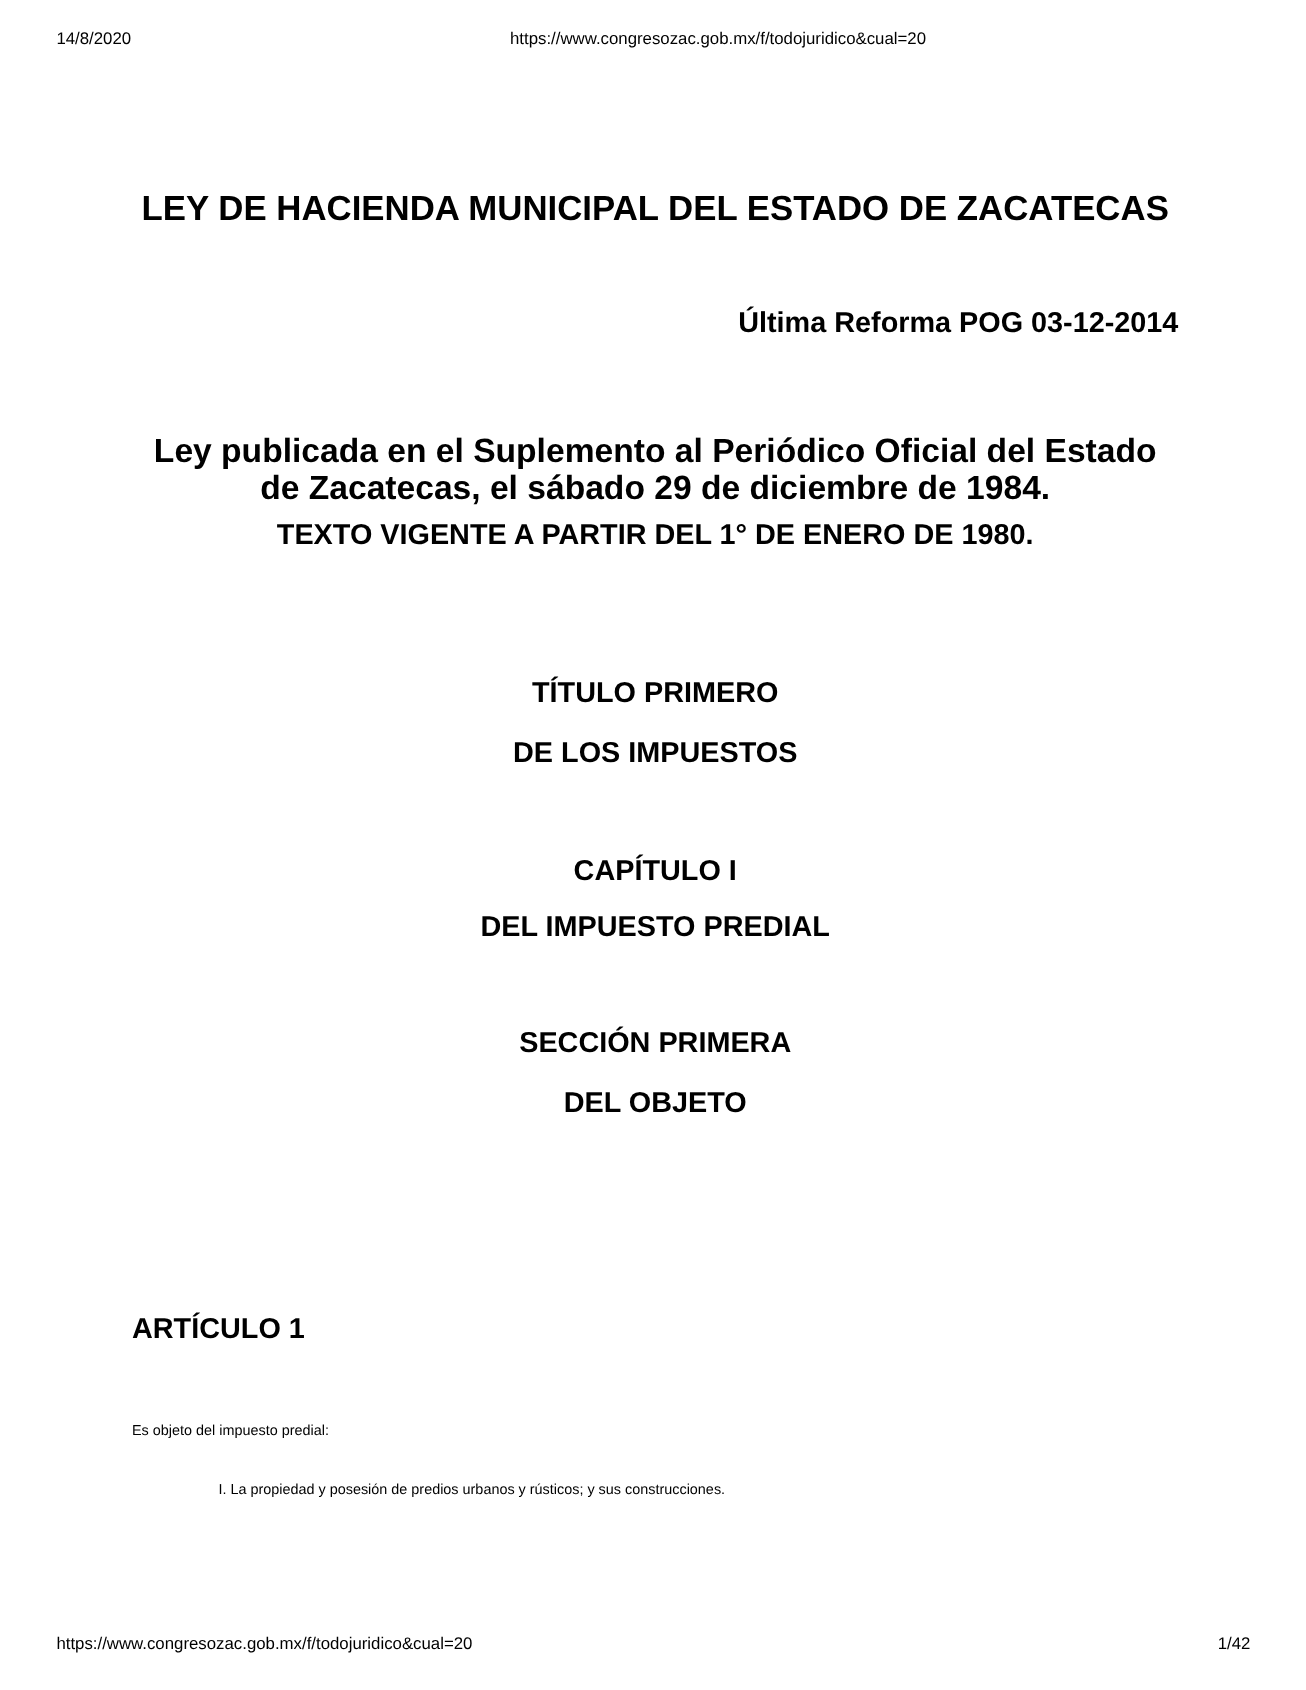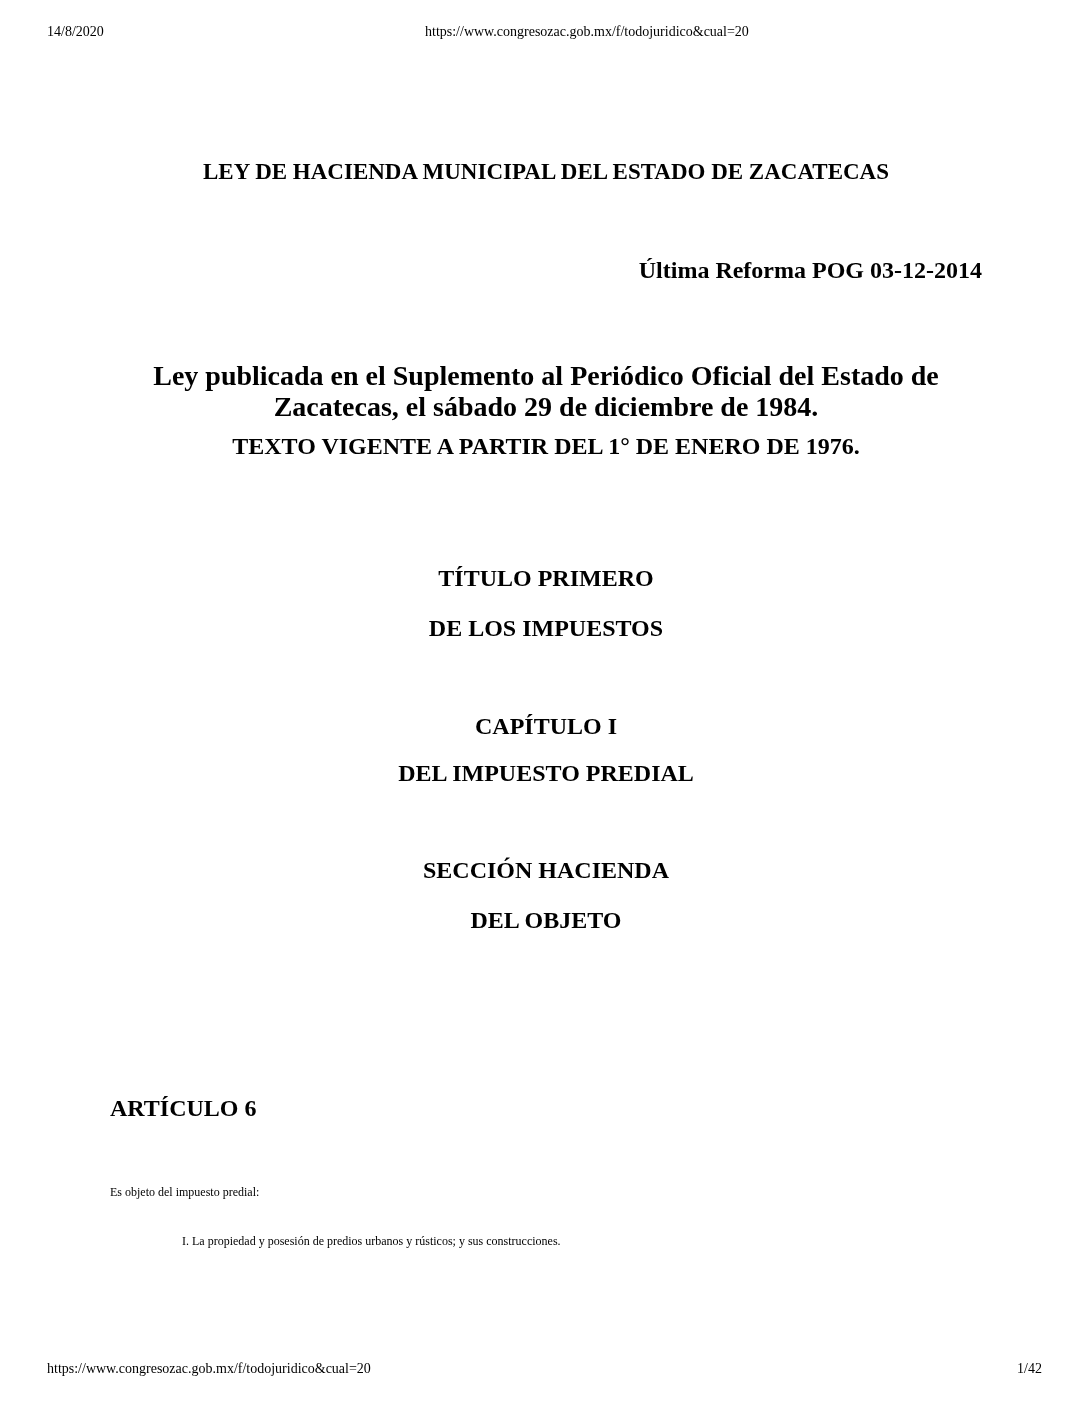--- a/index.html
+++ b/index.html
@@ -14,39 +14,38 @@
     font-family: "Liberation Sans", sans-serif;
     color: #000000;
     overflow: hidden;
   }
   .page {
     position: absolute;
     left: 0; top: 0;
     width: 1088px;
     height: 1408px;
     background: #ffffff;
-    font-family: Liberation Serif, serif;
   }
   .abs { position: absolute; }
   
   .print-meta {
     font-size: 14px;
     line-height: 1;
     white-space: nowrap;
     color: #000000;
   }
   
   .col {
     left: 110px;
     width: 872px;
   }
   .center { text-align: center; }
   .right  { text-align: right; }
   .doc-title {
-    font-size: 23px;
+    font-size: 29px;
     font-weight: 700;
     line-height: 1;
   }
   .h-bold {
     font-size: 24px;
     font-weight: 700;
     line-height: 1;
     white-space: nowrap;
   }
   .para-bold {
@@ -68,32 +67,32 @@
 
   <div class="abs print-meta" style="left:47px; top:25px;">14/8/2020</div>
   <div class="abs print-meta" style="left:425px; top:25px;">https://www.congresozac.gob.mx/f/todojuridico&amp;cual=20</div>
 
   <div class="abs col center doc-title" style="top:160px;">LEY DE HACIENDA MUNICIPAL DEL ESTADO DE ZACATECAS</div>
 
   <div class="abs col right h-bold" style="top:258px;">Última Reforma POG 03-12-2014</div>
 
   <div class="abs col center para-bold" style="top:360px;">Ley publicada en el Suplemento al Periódico Oficial del Estado de Zacatecas, el sábado 29 de diciembre de 1984.</div>
 
-  <div class="abs col center h-bold" style="top:434px;">TEXTO VIGENTE A PARTIR DEL 1° DE ENERO DE 1976.</div>
+  <div class="abs col center h-bold" style="top:434px;">TEXTO VIGENTE A PARTIR DEL 1° DE ENERO DE 1980.</div>
 
   <div class="abs col center h-bold" style="top:566px;text-align:center;">TÍTULO PRIMERO</div>
   <div class="abs col center h-bold" style="top:616px;">DE LOS IMPUESTOS</div>
 
   <div class="abs col center h-bold" style="top:714px;">CAPÍTULO I</div>
   <div class="abs col center h-bold" style="top:761px;">DEL IMPUESTO PREDIAL</div>
 
-  <div class="abs col center h-bold" style="top:858px;">SECCIÓN HACIENDA</div>
+  <div class="abs col center h-bold" style="top:858px;">SECCIÓN PRIMERA</div>
   <div class="abs col center h-bold" style="top:908px;">DEL OBJETO</div>
 
-  <div class="abs col h-bold" style="top:1096px;">ARTÍCULO 6</div>
+  <div class="abs col h-bold" style="top:1096px;">ARTÍCULO 1</div>
 
   <div class="abs col body-text" style="top:1186px;">Es objeto del impuesto predial:</div>
 
   <div class="abs body-text" style="left:182px; width:800px; top:1235px;">I. La propiedad y posesión de predios urbanos y rústicos; y sus construcciones.</div>
 
   <div class="abs print-meta" style="left:47px; top:1362px;">https://www.congresozac.gob.mx/f/todojuridico&amp;cual=20</div>
   <div class="abs print-meta" style="right:46px; top:1362px;">1/42</div>
 
 </div>
 

